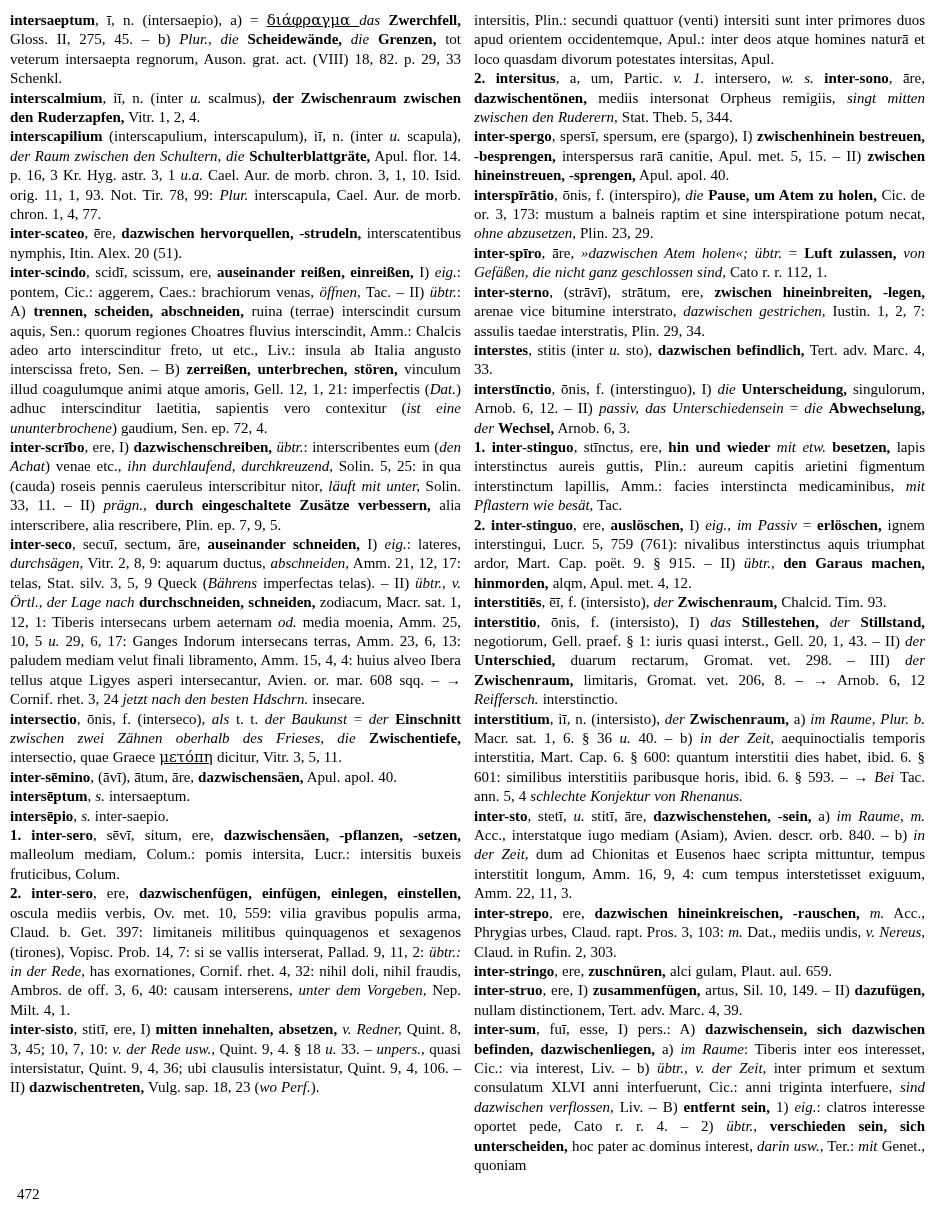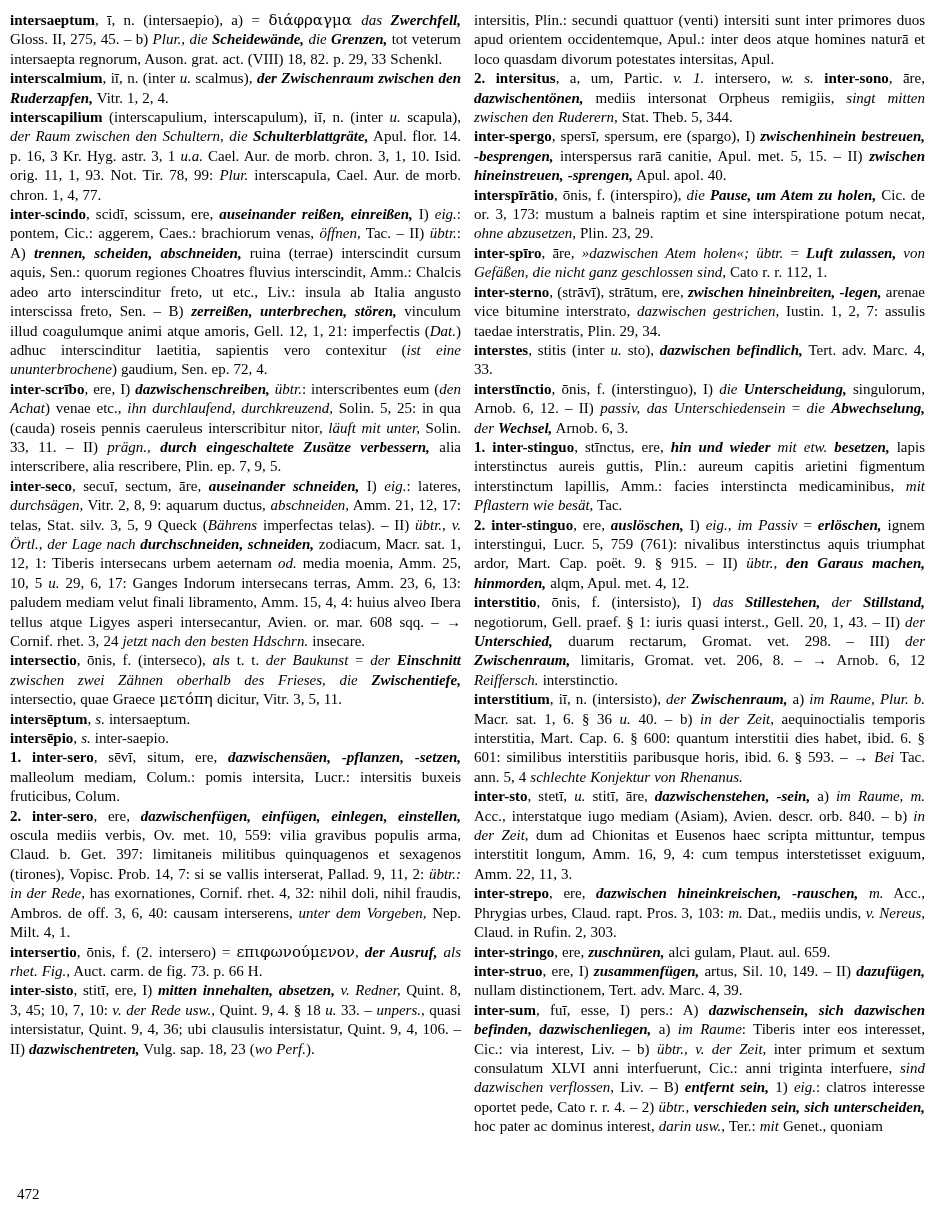--- a/index.html
+++ b/index.html
@@ -19,59 +19,61 @@
   .col { width: 451px; }
   .entry {
     margin: 0;
     font-size: 15px;
     line-height: 19.4px;
     text-align: justify;
     word-spacing: 0.02em;
   }
   .seg-b  { font-weight: bold; margin-top: 29px; }
   .seg-i  { font-style: italic; }
-  .seg-bi { font-weight: bold; font-style: italic; }
-  .seg-g  { font-family: "DejaVu Serif", serif; }
+  .seg-bi { font-weight: bold; }
+  .seg-g  { font-family: "DejaVu Serif", serif; text-decoration: underline; }
   .page-number {
     position: absolute;
     left: 17px; bottom: 6px;
     font-size: 15px; line-height: 19px;
   }
 </style>
 </head>
 <body>
 
 <div class="page">
   <div class="cols">
     <div class="col">
         <p class="entry"><span class="seg-b">intersaeptum</span><span>, ī, n. (intersaepio), a) = </span><span class="seg-g">διάφραγμα </span><span class="seg-i">das </span><span class="seg-bi">Zwerchfell,</span><span> Gloss. II, 275, 45. – b) </span><span class="seg-i">Plur., die </span><span class="seg-bi">Scheidewände,</span><span class="seg-i"> die </span><span class="seg-bi">Grenzen,</span><span> tot veterum intersaepta regnorum, Auson. grat. act. (VIII) 18, 82. p. 29, 33 Schenkl.</span></p>
         <p class="entry"><span class="seg-b">interscalmium</span><span>, iī, n. (inter </span><span class="seg-i">u.</span><span> scalmus), </span><span class="seg-bi">der Zwischenraum zwischen den Ruderzapfen,</span><span> Vitr. 1, 2, 4.</span></p>
         <p class="entry"><span class="seg-b">interscapilium</span><span> (interscapulium, interscapulum), iī, n. (inter </span><span class="seg-i">u.</span><span> scapula), </span><span class="seg-i">der Raum zwischen den Schultern, die </span><span class="seg-bi">Schulterblattgräte,</span><span> Apul. flor. 14. p. 16, 3 Kr. Hyg. astr. 3, 1 </span><span class="seg-i">u.a.</span><span> Cael. Aur. de morb. chron. 3, 1, 10. Isid. orig. 11, 1, 93. Not. Tir. 78, 99: </span><span class="seg-i">Plur.</span><span> interscapula, Cael. Aur. de morb. chron. 1, 4, 77.</span></p>
+        <p class="entry"><span class="seg-b">inter-scateo</span><span>, ēre, </span><span class="seg-bi">dazwischen hervorquellen, -strudeln,</span><span> interscatentibus nymphis, Itin. Alex. 20 (51).</span></p>
         <p class="entry"><span class="seg-b">inter-scindo</span><span>, scidī, scissum, ere, </span><span class="seg-bi">auseinander reißen, einreißen,</span><span> I) </span><span class="seg-i">eig.</span><span>: pontem, Cic.: aggerem, Caes.: brachiorum venas, </span><span class="seg-i">öffnen,</span><span> Tac. – II) </span><span class="seg-i">übtr.</span><span>: A) </span><span class="seg-bi">trennen, scheiden, abschneiden,</span><span> ruina (terrae) interscindit cursum aquis, Sen.: quorum regiones Choatres fluvius interscindit, Amm.: Chalcis adeo arto interscinditur freto, ut etc., Liv.: insula ab Italia angusto interscissa freto, Sen. – B) </span><span class="seg-bi">zerreißen, unterbrechen, stören,</span><span> vinculum illud coagulumque animi atque amoris, Gell. 12, 1, 21: imperfectis (</span><span class="seg-i">Dat.</span><span>) adhuc interscinditur laetitia, sapientis vero contexitur (</span><span class="seg-i">ist eine ununterbrochene</span><span>) gaudium, Sen. ep. 72, 4.</span></p>
         <p class="entry"><span class="seg-b">inter-scrībo</span><span>, ere, I) </span><span class="seg-bi">dazwischenschreiben,</span><span class="seg-i"> übtr.</span><span>: interscribentes eum (</span><span class="seg-i">den Achat</span><span>) venae etc., </span><span class="seg-i">ihn durchlaufend, durchkreuzend,</span><span> Solin. 5, 25: in qua (cauda) roseis pennis caeruleus interscribitur nitor, </span><span class="seg-i">läuft mit unter,</span><span> Solin. 33, 11. – II) </span><span class="seg-i">prägn., </span><span class="seg-bi">durch eingeschaltete Zusätze verbessern,</span><span> alia interscribere, alia rescribere, Plin. ep. 7, 9, 5.</span></p>
         <p class="entry"><span class="seg-b">inter-seco</span><span>, secuī, sectum, āre, </span><span class="seg-bi">auseinander schneiden,</span><span> I) </span><span class="seg-i">eig.</span><span>: lateres, </span><span class="seg-i">durchsägen,</span><span> Vitr. 2, 8, 9: aquarum ductus, </span><span class="seg-i">abschneiden,</span><span> Amm. 21, 12, 17: telas, Stat. silv. 3, 5, 9 Queck (</span><span class="seg-i">Bährens</span><span> imperfectas telas). – II) </span><span class="seg-i">übtr., v. Örtl., der Lage nach </span><span class="seg-bi">durchschneiden, schneiden,</span><span> zodiacum, Macr. sat. 1, 12, 1: Tiberis intersecans urbem aeternam </span><span class="seg-i">od.</span><span> media moenia, Amm. 25, 10, 5 </span><span class="seg-i">u.</span><span> 29, 6, 17: Ganges Indorum intersecans terras, Amm. 23, 6, 13: paludem mediam velut finali libramento, Amm. 15, 4, 4: huius alveo Ibera tellus atque Ligyes asperi intersecantur, Avien. or. mar. 608 sqq. – → Cornif. rhet. 3, 24 </span><span class="seg-i">jetzt nach den besten Hdschrn.</span><span> insecare.</span></p>
         <p class="entry"><span class="seg-b">intersectio</span><span>, ōnis, f. (interseco), </span><span class="seg-i">als</span><span> t. t. </span><span class="seg-i">der Baukunst</span><span> = </span><span class="seg-i">der </span><span class="seg-bi">Einschnitt </span><span class="seg-i">zwischen zwei Zähnen oberhalb des Frieses, die </span><span class="seg-bi">Zwischentiefe,</span><span> intersectio, quae Graece </span><span class="seg-g">μετόπη</span><span> dicitur, Vitr. 3, 5, 11.</span></p>
+        <p class="entry"><span class="seg-b">inter-sēmino</span><span>, (āvī), ātum, āre, </span><span class="seg-bi">dazwischensäen,</span><span> Apul. apol. 40.</span></p>
         <p class="entry"><span class="seg-b">intersēptum</span><span>, </span><span class="seg-i">s.</span><span> intersaeptum.</span></p>
         <p class="entry"><span class="seg-b">intersēpio</span><span>, </span><span class="seg-i">s.</span><span> inter-saepio.</span></p>
         <p class="entry"><span class="seg-b">1. inter-sero</span><span>, sēvī, situm, ere, </span><span class="seg-bi">dazwischensäen, -pflanzen, -setzen,</span><span> malleolum mediam, Colum.: pomis intersita, Lucr.: intersitis buxeis fruticibus, Colum.</span></p>
         <p class="entry"><span class="seg-b">2. inter-sero</span><span>, ere, </span><span class="seg-bi">dazwischenfügen, einfügen, einlegen, einstellen,</span><span> oscula mediis verbis, Ov. met. 10, 559: vilia gravibus populis arma, Claud. b. Get. 397: limitaneis militibus quinquagenos et sexagenos (tirones), Vopisc. Prob. 14, 7: si se vallis interserat, Pallad. 9, 11, 2: </span><span class="seg-i">übtr.: in der Rede,</span><span> has exornationes, Cornif. rhet. 4, 32: nihil doli, nihil fraudis, Ambros. de off. 3, 6, 40: causam interserens, </span><span class="seg-i">unter dem Vorgeben,</span><span> Nep. Milt. 4, 1.</span></p>
-        <p class="entry"><span class="seg-b">intersertio</span><span>, ōnis, f. (2. intersero) = </span><span class="seg-g">επιφωνούμενον</span><span>, </span><span class="seg-bi">der Ausruf,</span><span class="seg-i"> als rhet. Fig.,</span><span> Auct. carm. de fig. 73. p. 66 H.</span></p>
         <p class="entry"><span class="seg-b">inter-sisto</span><span>, stitī, ere, I) </span><span class="seg-bi">mitten innehalten, absetzen,</span><span class="seg-i"> v. Redner,</span><span> Quint. 8, 3, 45; 10, 7, 10: </span><span class="seg-i">v. der Rede usw.,</span><span> Quint. 9, 4. § 18 </span><span class="seg-i">u.</span><span> 33. – </span><span class="seg-i">unpers.,</span><span> quasi intersistatur, Quint. 9, 4, 36; ubi clausulis intersistatur, Quint. 9, 4, 106. – II) </span><span class="seg-bi">dazwischentreten,</span><span> Vulg. sap. 18, 23 (</span><span class="seg-i">wo Perf.</span><span>).</span></p>
       </div>
     <div class="col">
         <p class="entry"><span>intersitis, Plin.: secundi quattuor (venti) intersiti sunt inter primores duos apud orientem occidentemque, Apul.: inter deos atque homines naturā et loco quasdam divorum potestates intersitas, Apul.</span></p>
         <p class="entry"><span class="seg-b">2. intersitus</span><span>, a, um, Partic. </span><span class="seg-i">v. 1.</span><span> intersero, </span><span class="seg-i">w. s.</span><span> </span><span class="seg-b">inter-sono</span><span>, āre, </span><span class="seg-bi">dazwischentönen,</span><span> mediis intersonat Orpheus remigiis, </span><span class="seg-i">singt mitten zwischen den Ruderern,</span><span> Stat. Theb. 5, 344.</span></p>
         <p class="entry"><span class="seg-b">inter-spergo</span><span>, spersī, spersum, ere (spargo), I) </span><span class="seg-bi">zwischenhinein bestreuen, -besprengen,</span><span> interspersus rarā canitie, Apul. met. 5, 15. – II) </span><span class="seg-bi">zwischen hineinstreuen, -sprengen,</span><span> Apul. apol. 40.</span></p>
         <p class="entry"><span class="seg-b">interspīrātio</span><span>, ōnis, f. (interspiro), </span><span class="seg-i">die </span><span class="seg-bi">Pause, um Atem zu holen,</span><span> Cic. de or. 3, 173: mustum a balneis raptim et sine interspiratione potum necat, </span><span class="seg-i">ohne abzusetzen,</span><span> Plin. 23, 29.</span></p>
         <p class="entry"><span class="seg-b">inter-spīro</span><span>, āre, </span><span class="seg-i">»dazwischen Atem holen«; übtr.</span><span> = </span><span class="seg-bi">Luft zulassen,</span><span class="seg-i"> von Gefäßen, die nicht ganz geschlossen sind,</span><span> Cato r. r. 112, 1.</span></p>
         <p class="entry"><span class="seg-b">inter-sterno</span><span>, (strāvī), strātum, ere, </span><span class="seg-bi">zwischen hineinbreiten, -legen,</span><span> arenae vice bitumine interstrato, </span><span class="seg-i">dazwischen gestrichen,</span><span> Iustin. 1, 2, 7: assulis taedae interstratis, Plin. 29, 34.</span></p>
         <p class="entry"><span class="seg-b">interstes</span><span>, stitis (inter </span><span class="seg-i">u.</span><span> sto), </span><span class="seg-bi">dazwischen befindlich,</span><span> Tert. adv. Marc. 4, 33.</span></p>
         <p class="entry"><span class="seg-b">interstīnctio</span><span>, ōnis, f. (interstinguo), I) </span><span class="seg-i">die </span><span class="seg-bi">Unterscheidung,</span><span> singulorum, Arnob. 6, 12. – II) </span><span class="seg-i">passiv, das Unterschiedensein</span><span> = </span><span class="seg-i">die </span><span class="seg-bi">Abwechselung,</span><span class="seg-i"> der </span><span class="seg-bi">Wechsel,</span><span> Arnob. 6, 3.</span></p>
         <p class="entry"><span class="seg-b">1. inter-stinguo</span><span>, stīnctus, ere, </span><span class="seg-bi">hin und wieder</span><span class="seg-i"> mit etw. </span><span class="seg-bi">besetzen,</span><span> lapis interstinctus aureis guttis, Plin.: aureum capitis arietini figmentum interstinctum lapillis, Amm.: facies interstincta medicaminibus, </span><span class="seg-i">mit Pflastern wie besät,</span><span> Tac.</span></p>
         <p class="entry"><span class="seg-b">2. inter-stinguo</span><span>, ere, </span><span class="seg-bi">auslöschen,</span><span> I) </span><span class="seg-i">eig., im Passiv</span><span> = </span><span class="seg-bi">erlöschen,</span><span> ignem interstingui, Lucr. 5, 759 (761): nivalibus interstinctus aquis triumphat ardor, Mart. Cap. poët. 9. § 915. – II) </span><span class="seg-i">übtr., </span><span class="seg-bi">den Garaus machen, hinmorden,</span><span> alqm, Apul. met. 4, 12.</span></p>
+        <p class="entry"><span class="seg-b">interstitiēs</span><span>, ēī, f. (intersisto), </span><span class="seg-i">der </span><span class="seg-bi">Zwischenraum,</span><span> Chalcid. Tim. 93.</span></p>
         <p class="entry"><span class="seg-b">interstitio</span><span>, ōnis, f. (intersisto), I) </span><span class="seg-i">das </span><span class="seg-bi">Stillestehen,</span><span class="seg-i"> der </span><span class="seg-bi">Stillstand,</span><span> negotiorum, Gell. praef. § 1: iuris quasi interst., Gell. 20, 1, 43. – II) </span><span class="seg-i">der </span><span class="seg-bi">Unterschied,</span><span> duarum rectarum, Gromat. vet. 298. – III) </span><span class="seg-i">der </span><span class="seg-bi">Zwischenraum,</span><span> limitaris, Gromat. vet. 206, 8. – → Arnob. 6, 12 </span><span class="seg-i">Reiffersch.</span><span> interstinctio.</span></p>
         <p class="entry"><span class="seg-b">interstitium</span><span>, iī, n. (intersisto), </span><span class="seg-i">der </span><span class="seg-bi">Zwischenraum,</span><span> a) </span><span class="seg-i">im Raume, Plur. b.</span><span> Macr. sat. 1, 6. § 36 </span><span class="seg-i">u.</span><span> 40. – b) </span><span class="seg-i">in der Zeit,</span><span> aequinoctialis temporis interstitia, Mart. Cap. 6. § 600: quantum interstitii dies habet, ibid. 6. § 601: similibus interstitiis paribusque horis, ibid. 6. § 593. – → </span><span class="seg-i">Bei</span><span> Tac. ann. 5, 4 </span><span class="seg-i">schlechte Konjektur von Rhenanus.</span></p>
         <p class="entry"><span class="seg-b">inter-sto</span><span>, stetī, </span><span class="seg-i">u.</span><span> stitī, āre, </span><span class="seg-bi">dazwischenstehen, -sein,</span><span> a) </span><span class="seg-i">im Raume, m.</span><span> Acc., interstatque iugo mediam (Asiam), Avien. descr. orb. 840. – b) </span><span class="seg-i">in der Zeit,</span><span> dum ad Chionitas et Eusenos haec scripta mittuntur, tempus interstitit longum, Amm. 16, 9, 4: cum tempus interstetisset exiguum, Amm. 22, 11, 3.</span></p>
         <p class="entry"><span class="seg-b">inter-strepo</span><span>, ere, </span><span class="seg-bi">dazwischen hineinkreischen, -rauschen,</span><span class="seg-i"> m.</span><span> Acc., Phrygias urbes, Claud. rapt. Pros. 3, 103: </span><span class="seg-i">m.</span><span> Dat., mediis undis, </span><span class="seg-i">v. Nereus,</span><span> Claud. in Rufin. 2, 303.</span></p>
         <p class="entry"><span class="seg-b">inter-stringo</span><span>, ere, </span><span class="seg-bi">zuschnüren,</span><span> alci gulam, Plaut. aul. 659.</span></p>
         <p class="entry"><span class="seg-b">inter-struo</span><span>, ere, I) </span><span class="seg-bi">zusammenfügen,</span><span> artus, Sil. 10, 149. – II) </span><span class="seg-bi">dazufügen,</span><span> nullam distinctionem, Tert. adv. Marc. 4, 39.</span></p>
         <p class="entry"><span class="seg-b">inter-sum</span><span>, fuī, esse, I) pers.: A) </span><span class="seg-bi">dazwischensein, sich dazwischen befinden, dazwischenliegen,</span><span> a) </span><span class="seg-i">im Raume</span><span>: Tiberis inter eos interesset, Cic.: via interest, Liv. – b) </span><span class="seg-i">übtr., v. der Zeit,</span><span> inter primum et sextum consulatum XLVI anni interfuerunt, Cic.: anni triginta interfuere, </span><span class="seg-i">sind dazwischen verflossen,</span><span> Liv. – B) </span><span class="seg-bi">entfernt sein,</span><span> 1) </span><span class="seg-i">eig.</span><span>: clatros interesse oportet pede, Cato r. r. 4. – 2) </span><span class="seg-i">übtr., </span><span class="seg-bi">verschieden sein, sich unterscheiden,</span><span> hoc pater ac dominus interest, </span><span class="seg-i">darin usw.,</span><span> Ter.: </span><span class="seg-i">mit</span><span> Genet., quoniam</span></p>
       </div>
   </div>
   <div class="page-number">472</div>

